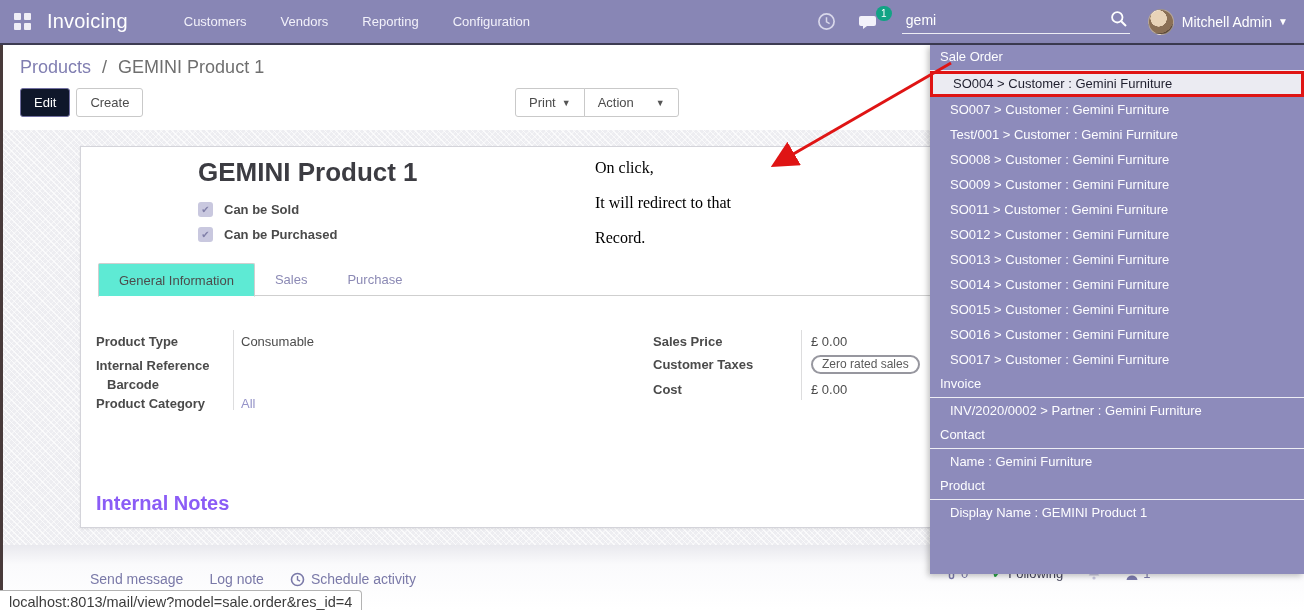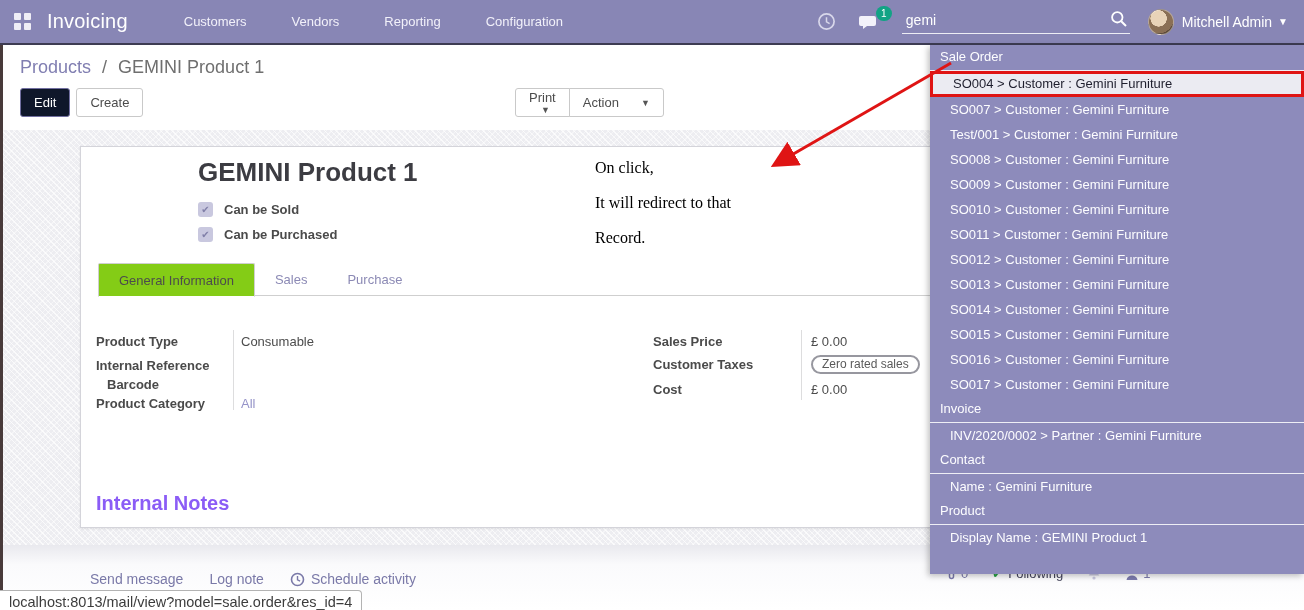--- a/index.html
+++ b/index.html
@@ -6,21 +6,21 @@
   html,body { width:1304px; height:610px; overflow:hidden; }
   body { font-family:"Liberation Sans", sans-serif; position:relative; background:#fff; }
   .stage { position:absolute; inset:0; width:1304px; height:610px; }
 
   
   .navbar { position:absolute; left:0; top:0; width:1304px; height:45px; background:#8886b5;
             border-bottom:2px solid #3d3c52; display:flex; align-items:center; z-index:50; }
   .apps-icon { width:17px; height:17px; margin-left:14px; display:grid; grid-template-columns:7px 7px; grid-template-rows:7px 7px; gap:3px; cursor:pointer; }
   .apps-icon span { background:#efeef6; border-radius:1px; }
   .brand { color:#fff; font-size:20px; margin-left:16px; letter-spacing:.2px; }
-  .nav-menus { display:flex; margin-left:56px; gap:45px; }
+  .nav-menus { display:flex; margin-left:56px; gap:34px; }
   .nav-menu { color:#f2f1fa; font-size:13px; cursor:pointer; }
   .nav-right { position:absolute; right:0; top:0; height:43px; display:flex; align-items:center; }
   .icon-btn { position:relative; margin-right:22px; cursor:pointer; display:flex; align-items:center; }
   .chat-badge { position:absolute; top:-7px; right:-12px; background:#12a385; color:#fff; font-size:10px;
                 min-width:16px; height:15px; border-radius:8px; display:flex; align-items:center; justify-content:center; padding:0 4px; }
   .nav-search { position:relative; width:228px; margin-right:18px; }
   .nav-search input { width:100%; background:transparent; border:none; border-bottom:1px solid rgba(255,255,255,.85);
                       color:#fff; font-size:14px; padding:3px 26px 5px 4px; outline:none; font-family:"Liberation Sans",sans-serif; }
   .nav-search svg { position:absolute; right:2px; top:1px; }
   .avatar { width:26px; height:26px; border-radius:50%; margin-right:8px;
@@ -32,21 +32,21 @@
   .control-panel { position:absolute; left:0; top:45px; width:1304px; height:85px; background:#fff; }
   .breadcrumb { position:absolute; left:20px; top:12px; font-size:18px; }
   .breadcrumb .bc-link { color:#807eb1; cursor:pointer; }
   .breadcrumb .bc-sep { color:#6f6f6f; margin:0 6px; }
   .breadcrumb .bc-current { color:#6f6f6f; }
   .btn { font-size:13px; height:29px; border-radius:3px; border:1px solid #c9c9c9; background:#fff; color:#4c4c4c;
          display:inline-flex; align-items:center; justify-content:center; padding:0 13px; cursor:pointer; font-family:"Liberation Sans",sans-serif; }
   .btn.primary { background:#0f172a; border-color:#716fa0; color:#fff; }
   .cp-left-btns { position:absolute; left:20px; top:43px; display:flex; gap:6px; }
   .cp-mid-btns { position:absolute; left:515px; top:43px; display:flex; }
-  .cp-mid-btns .btn:first-child { border-radius:3px 0 0 3px;flex-direction:column; }
+  .cp-mid-btns .btn:first-child { border-radius:3px 0 0 3px; }
   .cp-mid-btns .btn:last-child { border-radius:0 3px 3px 0; margin-left:-1px;gap:16px; }
   .btn .dd-caret { font-size:9px; color:#555; margin-left:6px; }
 
   
   .form-bg { position:absolute; left:3px; top:130px; width:1301px; height:415px;
              background:#ededf1;
              background-image:repeating-linear-gradient(45deg, rgba(255,255,255,.7) 0 1px, transparent 1px 4px),
                               repeating-linear-gradient(-45deg, rgba(255,255,255,.45) 0 1px, transparent 1px 4px); }
   .left-strip { position:absolute; left:0; top:45px; width:3px; height:565px; background:#483a3a; z-index:10; }
 
@@ -54,21 +54,21 @@
   .sheet { position:absolute; left:80px; top:146px; width:1144px; height:382px; background:#fff;
            border:1px solid #d4d4da; box-shadow:0 1px 2px rgba(0,0,0,.08); }
   .sheet-title { position:absolute; left:117px; top:10px; font-size:26px; font-weight:bold; color:#3c3c42; }
   .cb-row { position:absolute; left:117px; display:flex; align-items:center; gap:11px; }
   .cb-box { width:15px; height:15px; background:#c9c8df; border-radius:3px; display:flex; align-items:center; justify-content:center;
             color:#807fa8; font-size:10px; cursor:pointer; }
   .cb-label { font-size:13px; font-weight:bold; color:#4a4a4a; }
 
   .tabbar { position:absolute; left:17px; right:17px; top:116px; height:33px; border-bottom:1px solid #cfcfcf; display:flex; }
   .tab { font-size:13px; color:#8c8ab5; padding:0 20px; display:flex; align-items:center; cursor:pointer; height:33px; }
-  .tab.active { background:#84cc16; color:#4c4c4c; border:1px solid #cfcfcf; border-bottom:1px solid #fff; height:34px; border-radius:2px 2px 0 0; }
+  .tab.active { background:#5eead4; color:#4c4c4c; border:1px solid #cfcfcf; border-bottom:1px solid #fff; height:34px; border-radius:2px 2px 0 0; }
 
   .fgroup-sep { position:absolute; width:1px; background:#ddddde; }
   .frow { position:absolute; font-size:13px; }
   .flabel { font-weight:bold; color:#4a4a4a; }
   .fvalue { color:#4c4c4c; }
   .fvalue.link { color:#9593c8; cursor:pointer; }
   .tax-badge { display:inline-block; border:2px solid #97979f; border-radius:11px; padding:0 9px 1px; font-size:12px; color:#5a5a5a; }
   .section-heading { position:absolute; left:15px; top:303px; font-size:20px; font-weight:bold; color:#8b5cf6;margin-top:42px; }
 
   
@@ -251,21 +251,20 @@
     </div>
   </div>
 
   <div class="dropdown">
       <div class="dd-head">Sale Order</div>
       <div class="dd-item hl">SO004 &gt; Customer : Gemini Furniture</div>
       <div class="dd-item">SO007 &gt; Customer : Gemini Furniture</div>
       <div class="dd-item">Test/001 &gt; Customer : Gemini Furniture</div>
       <div class="dd-item">SO008 &gt; Customer : Gemini Furniture</div>
       <div class="dd-item">SO009 &gt; Customer : Gemini Furniture</div>
-      <div class="dd-item">SO010 &gt; Customer : Gemini Furniture</div>
       <div class="dd-item">SO011 &gt; Customer : Gemini Furniture</div>
       <div class="dd-item">SO012 &gt; Customer : Gemini Furniture</div>
       <div class="dd-item">SO013 &gt; Customer : Gemini Furniture</div>
       <div class="dd-item">SO014 &gt; Customer : Gemini Furniture</div>
       <div class="dd-item">SO015 &gt; Customer : Gemini Furniture</div>
       <div class="dd-item">SO016 &gt; Customer : Gemini Furniture</div>
       <div class="dd-item">SO017 &gt; Customer : Gemini Furniture</div>
       <div class="dd-head">Invoice</div>
       <div class="dd-item">INV/2020/0002 &gt; Partner : Gemini Furniture</div>
       <div class="dd-head">Contact</div>

